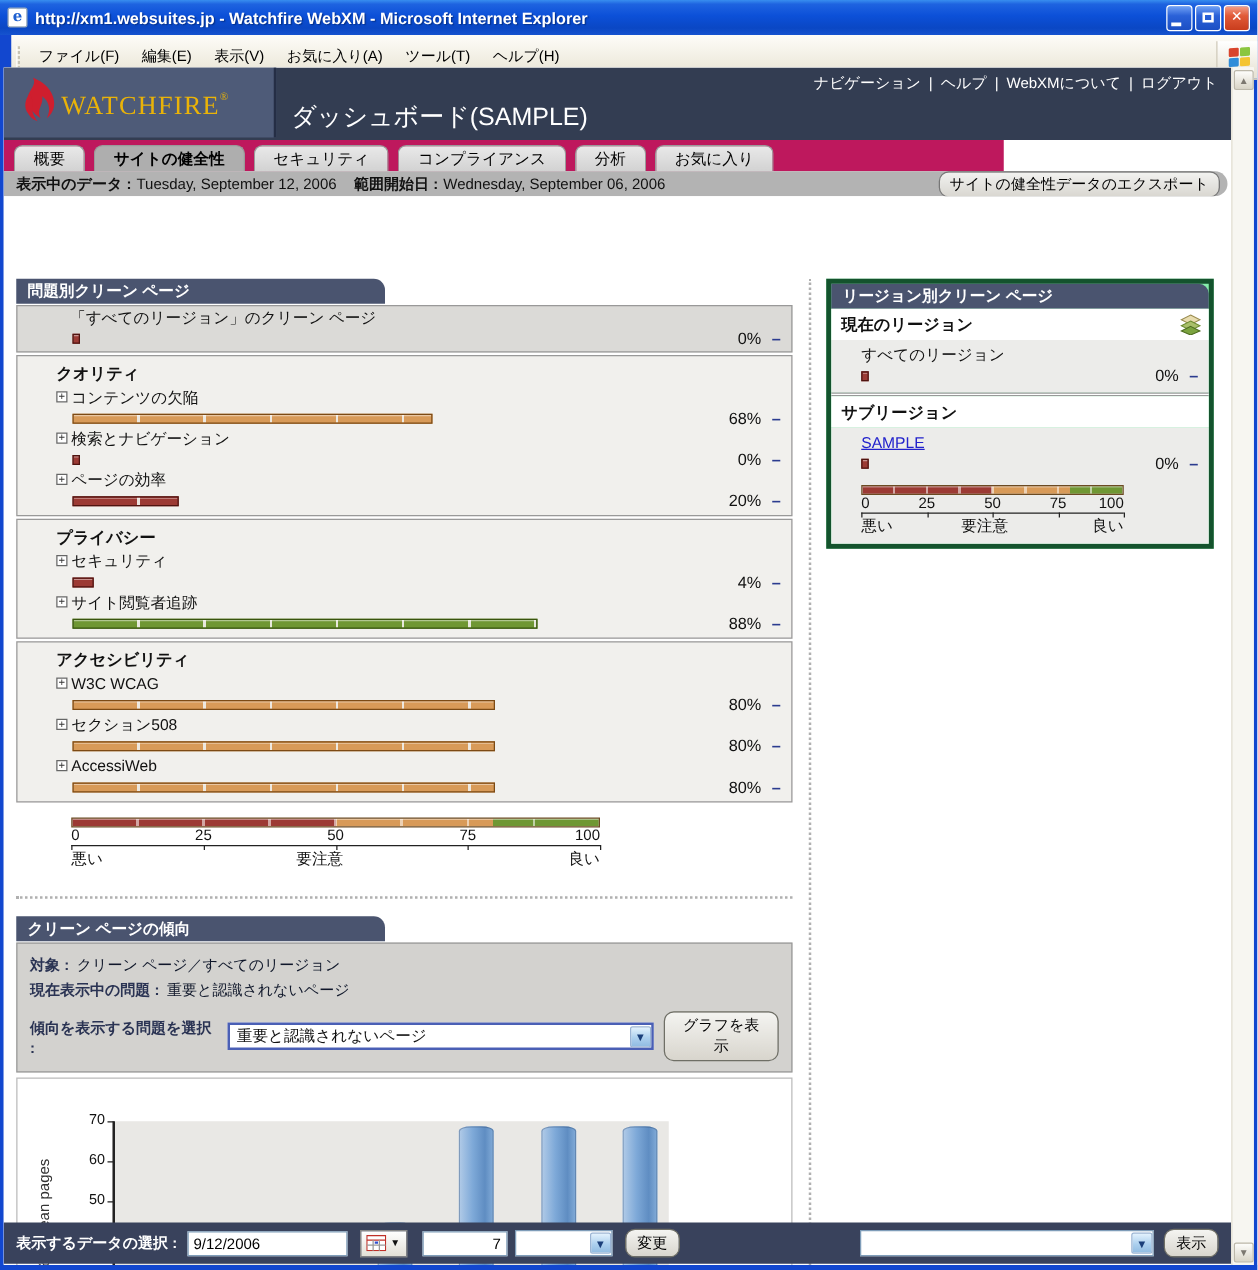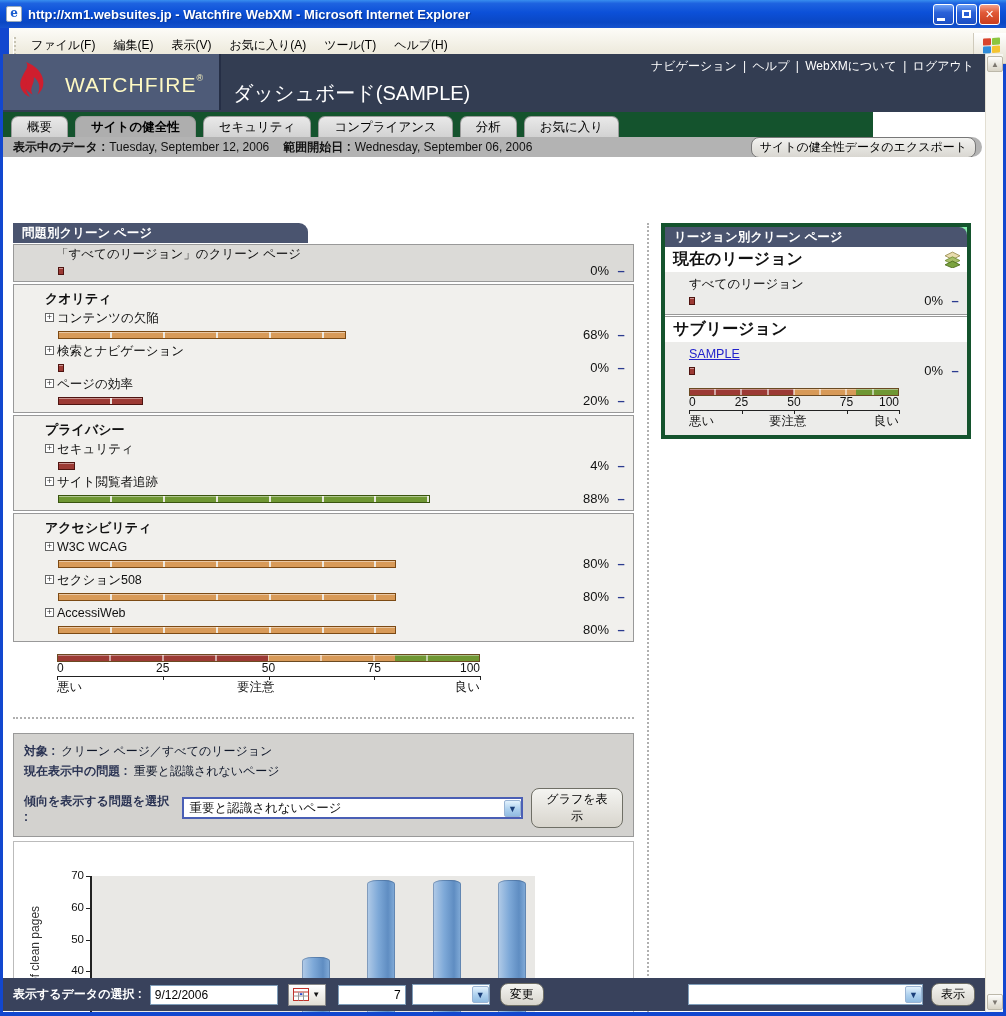--- a/index.html
+++ b/index.html
@@ -43,29 +43,29 @@
 
   
   #scrollbar { position:absolute; left:982px; top:0; width:18px; height:958px; background:#f7f6f1; border-left:1px solid #e2ded2; }
   .sb-btn { position:absolute; left:1px; width:16px; height:16px; border:1px solid #bcb8aa; border-radius:2px;
     background:linear-gradient(180deg,#fdfdfb,#d9d5c7); color:#7c7870; font-size:8px; text-align:center; line-height:15px; }
 
   
   #band { position:absolute; left:0; top:0; width:982px; height:58px; background:#333d52; }
   #logo-box { position:absolute; left:0; top:0; width:218px; height:56px; background:#4e5b78;
     border-right:2px solid #252e45; display:flex; align-items:center; padding-left:12px; }
-  #brand { font-family:Liberation Sans, sans-serif; font-variant:small-caps;
-    font-size:30px; color:#fef9c3; letter-spacing:1px; margin-left:20px; }
+  #brand { font-family:Liberation Serif, serif; font-variant:small-caps;
+    font-size:30px; color:#eab308; letter-spacing:1px; margin-left:4px; }
   #brand sup { font-size:9px; font-variant:normal; }
   #page-title { position:absolute; left:230px; top:26px; color:#fff; font-size:20px; }
   #hdr-links { position:absolute; right:8px; top:4px; color:#fff; font-size:12px; }
   #hdr-links a { color:#fff; text-decoration:none; padding:0 3px; }
 
   
-  #tabs { position:absolute; left:0; top:58px; width:870px; height:25px; background:#14532d; display:flex; align-items:flex-end; padding-left:8px; }
+  #tabs { position:absolute; left:0; top:58px; width:800px; height:25px; background:#be185d; display:flex; align-items:flex-end; padding-left:8px; }
   .tab { height:21px; line-height:20px; padding:0 15px; margin-right:7px; font-size:12.5px;
     background:linear-gradient(180deg,#e9e9e9,#d2d2d2); border:1px solid #9a9a9a; border-bottom:none;
     border-radius:7px 7px 0 0; color:#000; }
   .tab.active { background:#aeaeae; font-weight:bold; }
 
   
   #infobar { position:absolute; left:0; top:83px; width:979px; height:20px; background:#b3b3b3;
     border-radius:0 10px 10px 0; display:flex; align-items:center; padding:0 6px 0 10px; font-size:12px; }
   #infobar b { font-weight:bold; }
   #infobar .val { margin:0 14px 0 4px; }
@@ -136,21 +136,21 @@
   .ytickmark { position:absolute; width:5px; height:1px; background:#222; }
   .cbar { position:absolute; bottom:0; width:28px; border-radius:10px 10px 0 0 / 4px 4px 0 0;
     background:linear-gradient(90deg,#b3cce8 0%,#7ea9d8 40%,#5f8dc2 75%,#84add9 100%);
     box-shadow:inset 0 0 0 1px rgba(40,70,110,.35); }
 
   
   #rightcol { position:absolute; left:658px; top:66px; width:310px; }
   #region-box { border:4px solid #14532d; background:#86efac; }
   #region-box .panel-hdr { width:100%; border-radius:0 8px 0 0; }
   .reg-hdr-row { display:flex; align-items:center; height:25px; padding:0 6px 0 8px;
-    font-weight:bold; font-size:16px; background:#fff; }
+    font-weight:bold; font-size:13px; background:#fff; }
   .reg-gray { background:#ececea; padding:4px 0 6px; }
   .reg-item-label { font-size:12.5px; padding-left:24px; height:17px; line-height:16px; }
   .reg-item-label a { color:#2222cc; }
   .reg-bar-row { display:flex; align-items:center; height:15px; padding-left:24px; }
   .reg-gap { height:3px; background:#fff; border-top:1px solid #999; border-bottom:1px solid #999; }
 
   
   #bottombar { position:absolute; left:0; top:924px; width:982px; height:33px; background:#39425c;
     display:flex; align-items:center; padding:0 10px; color:#fff; }
   #bottombar b { font-size:12px; font-weight:bold; }
@@ -361,20 +361,21 @@
                 <i style="left: calc(100% + 0px);"></i>
               </div>
               <div class="scale-labels" style="width: 423px;">
                 <span style="left: 0px;">悪い</span>
                 <span style="left: 47%; transform: translateX(-50%);">要注意</span>
                 <span style="right: 0px;">良い</span>
               </div>
             </div>
           <div id="hdash"></div>
 
+          <div class="panel-hdr">クリーン ページの傾向</div>
           <div id="trend-box">
             <div class="trend-line"><b>対象 :</b><span class="tval">クリーン ページ／すべてのリージョン</span></div>
             <div class="trend-line"><b>現在表示中の問題 :</b><span class="tval">重要と認識されないページ</span></div>
             <div id="trend-ctrl">
               <b style="color:#2a3353;font-size:12px;">傾向を表示する問題を選択 :</b>
               <div class="xp-select" id="trend-select">
                 <span>重要と認識されないページ</span>
                 <div class="arrow">▼</div>
               </div>
               <button id="graph-btn" class="xp-btn">グラフを表示</button>

